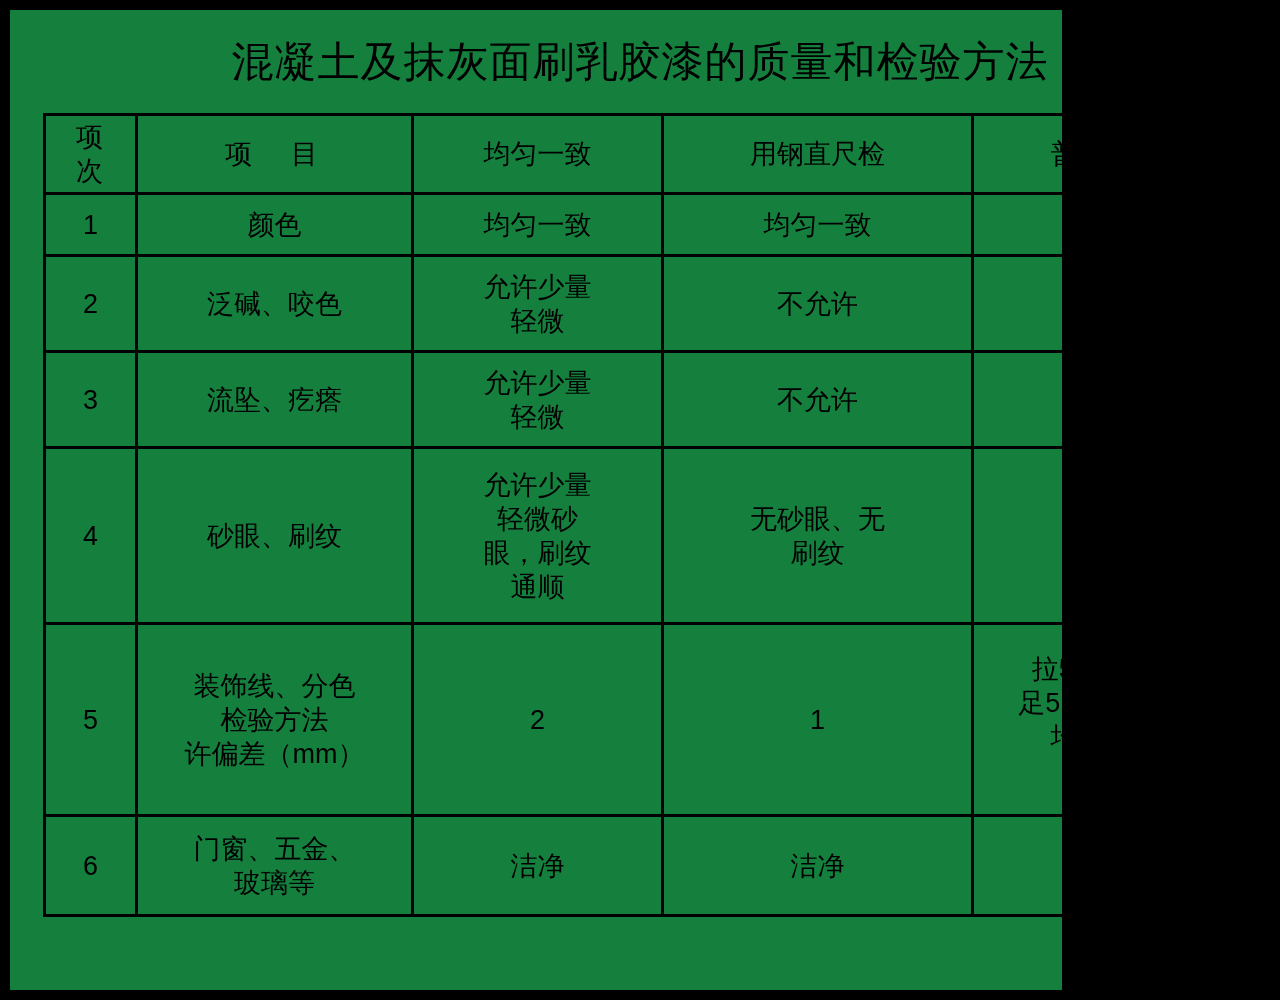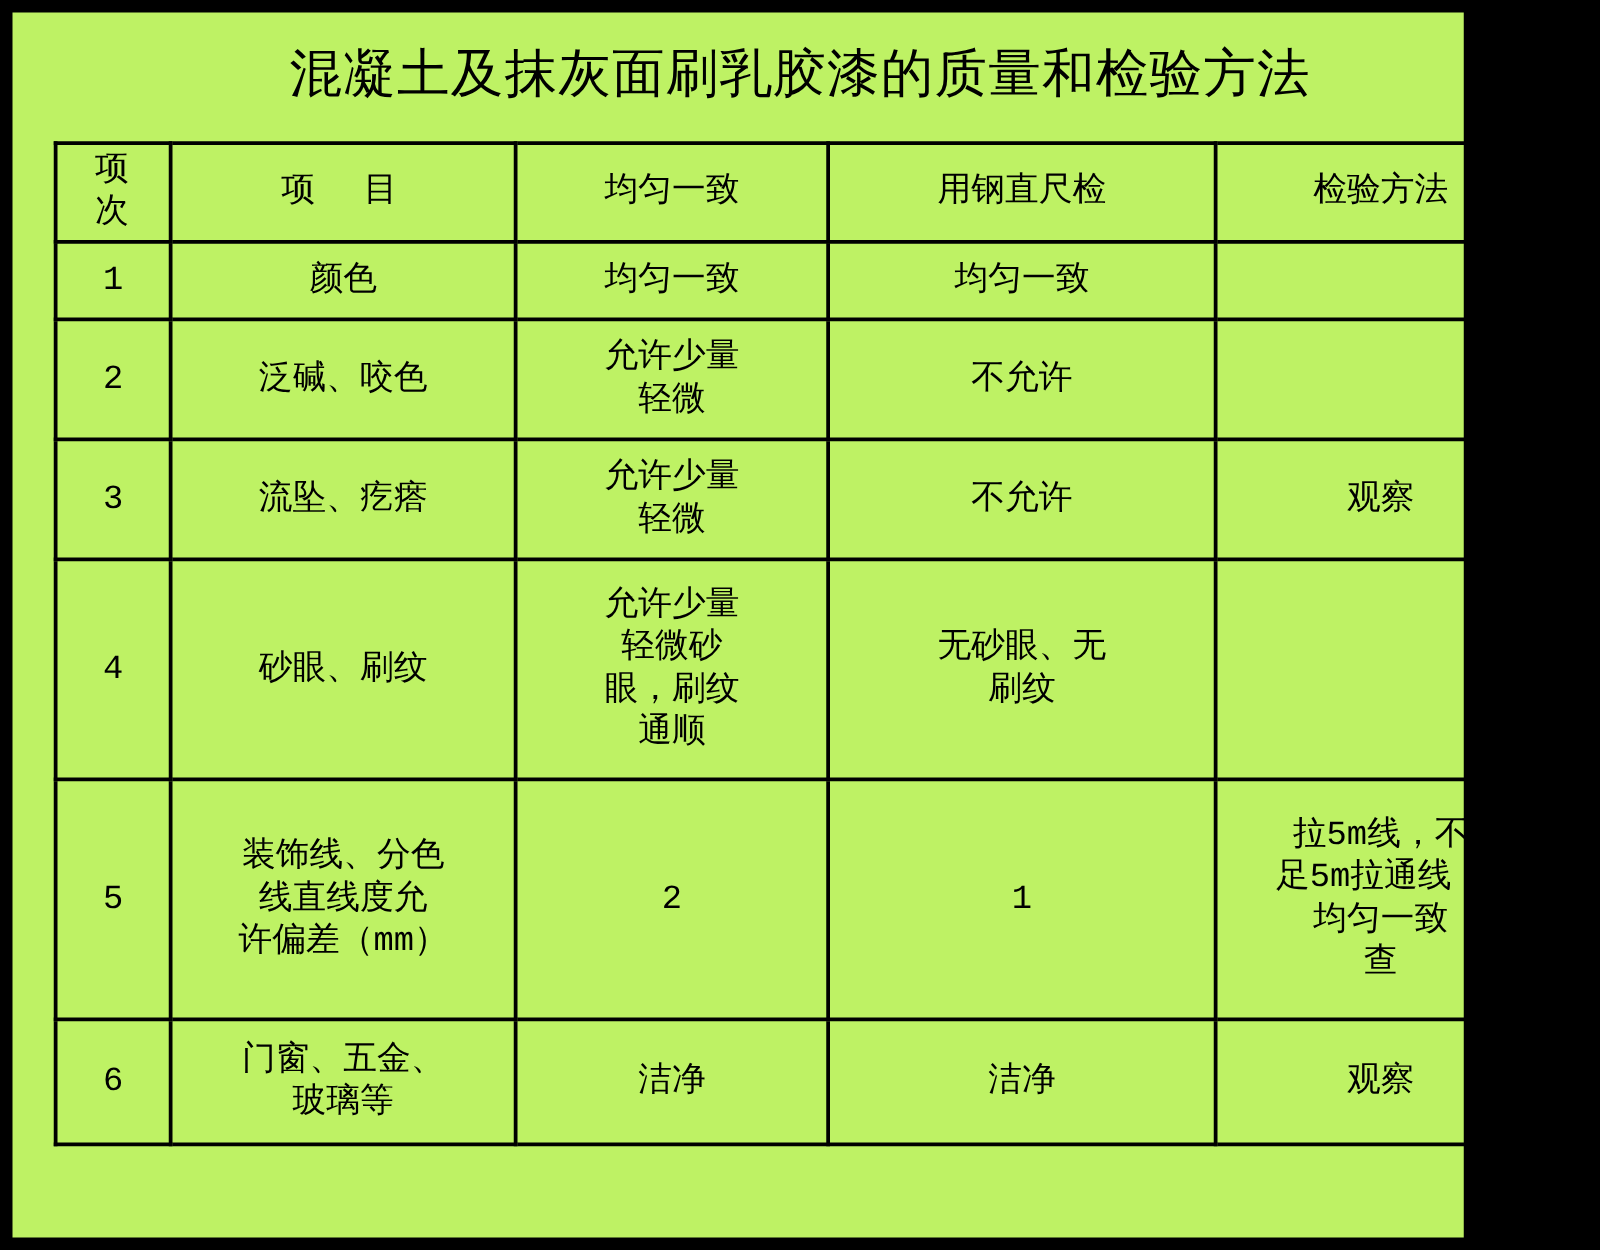--- a/index.html
+++ b/index.html
@@ -10,25 +10,24 @@
     width: 1280px;
     height: 1000px;
     background: #000000;
     font-family: "Liberation Sans", sans-serif;
     overflow: hidden;
   }
   .slide {
     position: absolute;
     left: 10px;
     top: 10px;
-    width: 1161px;
+    width: 1052px;
     height: 980px;
-    background: #bef264;
+    background: #15803d;
     box-sizing: border-box;
-    font-family: Liberation Mono, monospace;
   }
   .title {
     position: absolute;
     left: 0;
     top: 26px;
     width: 1260px;
     text-align: center;
     font-size: 42px;
     line-height: 52px;
     color: #000000;
@@ -95,21 +94,21 @@
       <col class="col-high">
       <col class="col-check">
     </colgroup>
     <thead>
       <tr>
         <td class="hdr-idx multiline">项
 次</td>
         <td class="hdr-item">项　目</td>
         <td>均匀一致</td>
         <td>用钢直尺检</td>
-        <td>检验方法</td>
+        <td>普通涂饰</td>
       </tr>
     </thead>
     <tbody>
       <tr class="r1">
         <td>1</td>
         <td class="multiline">颜色</td>
         <td class="multiline">均匀一致</td>
         <td class="multiline">均匀一致</td>
         <td class="multiline cell-left"></td>
       </tr>
@@ -136,21 +135,21 @@
 轻微砂
 眼，刷纹
 通顺</td>
         <td class="multiline">无砂眼、无
 刷纹</td>
         <td class="multiline cell-left"></td>
       </tr>
       <tr class="r5">
         <td>5</td>
         <td class="multiline">装饰线、分色
-线直线度允
+检验方法
 许偏差（mm）</td>
         <td class="multiline">2</td>
         <td class="multiline">1</td>
         <td class="multiline">拉5m线，不
 足5m拉通线，
 均匀一致
 查</td>
       </tr>
       <tr class="r6">
         <td>6</td>

